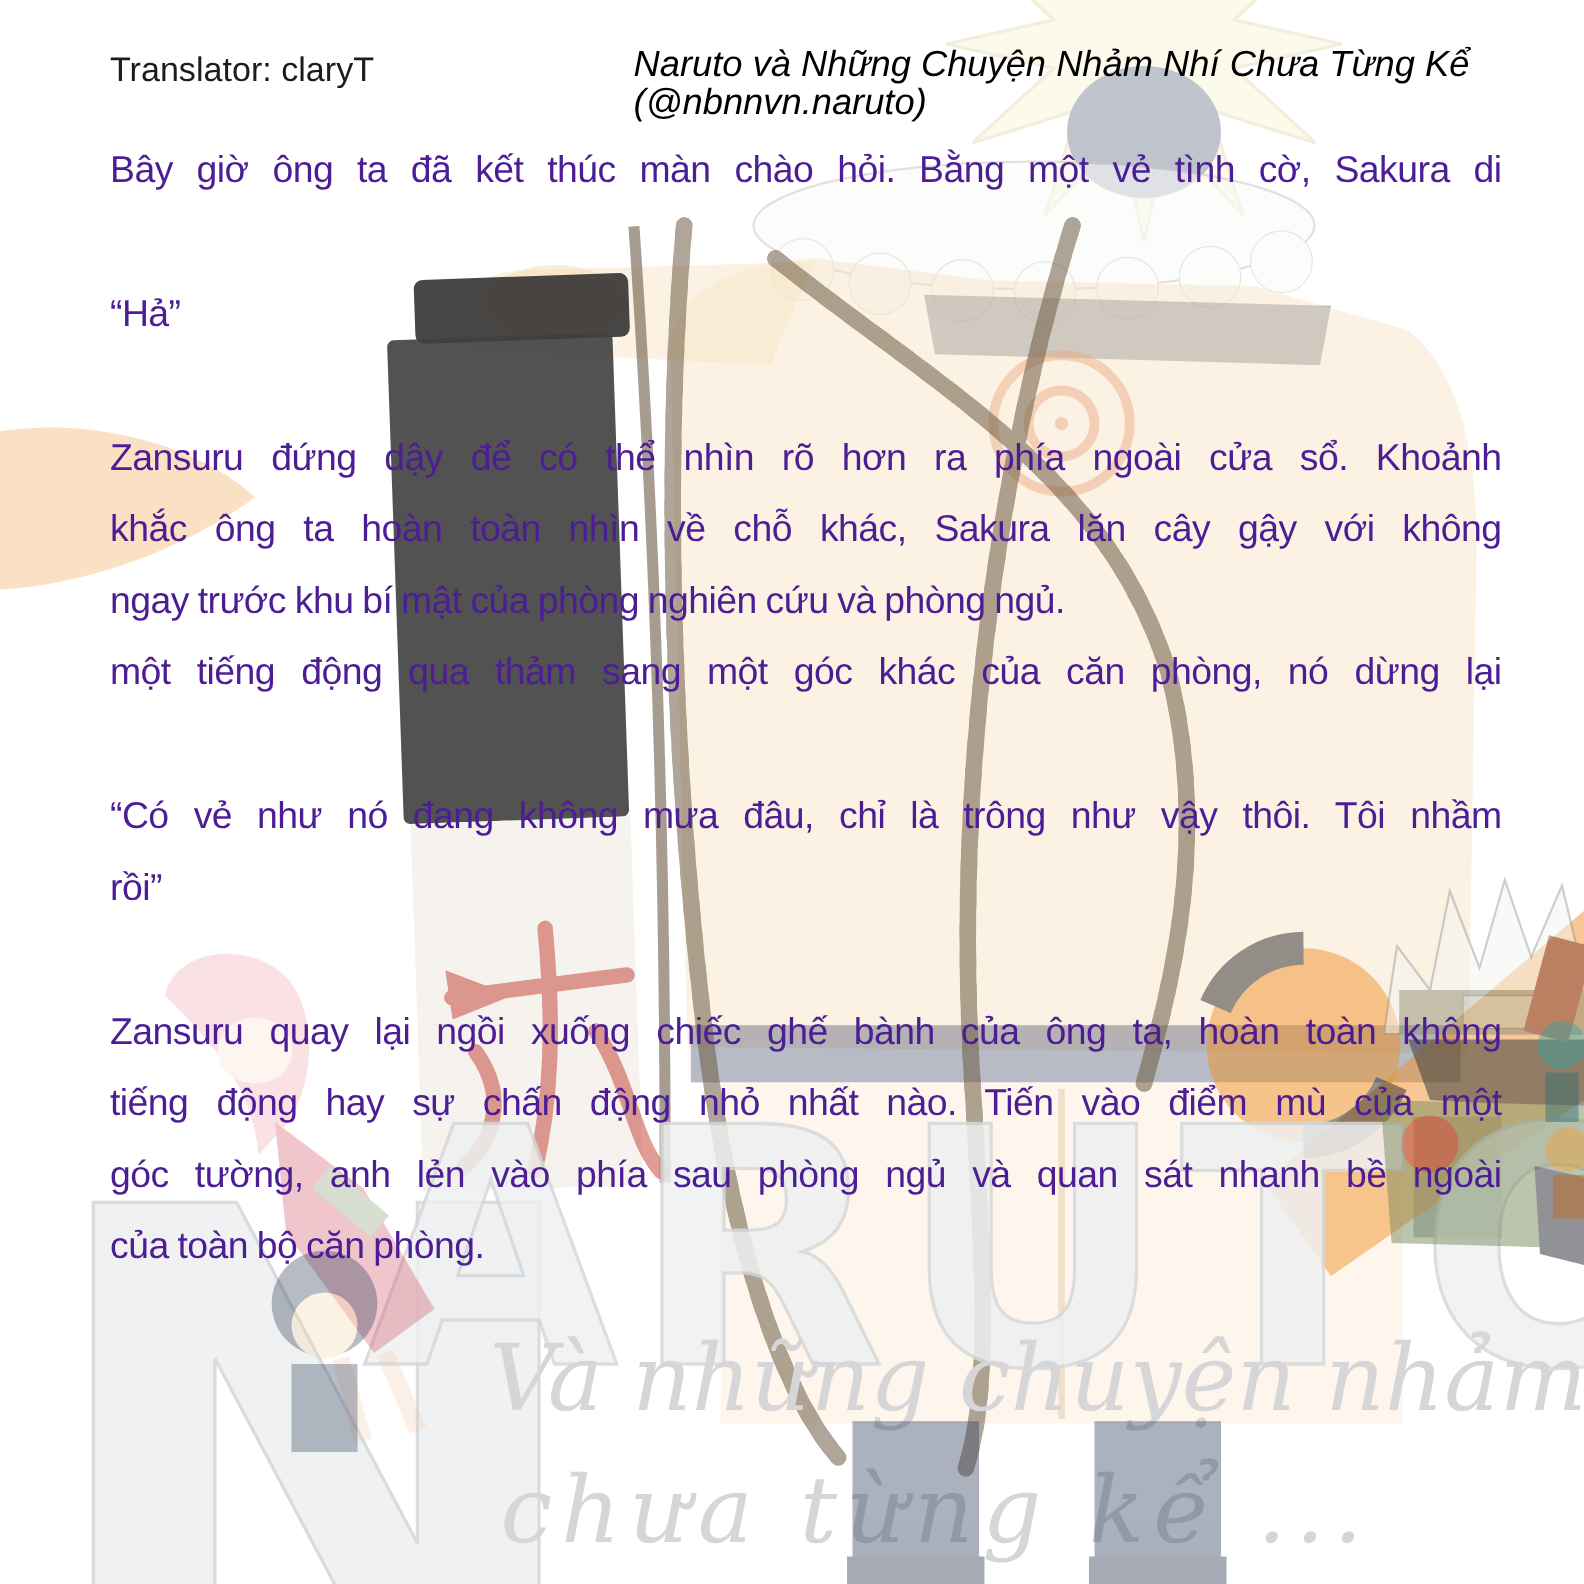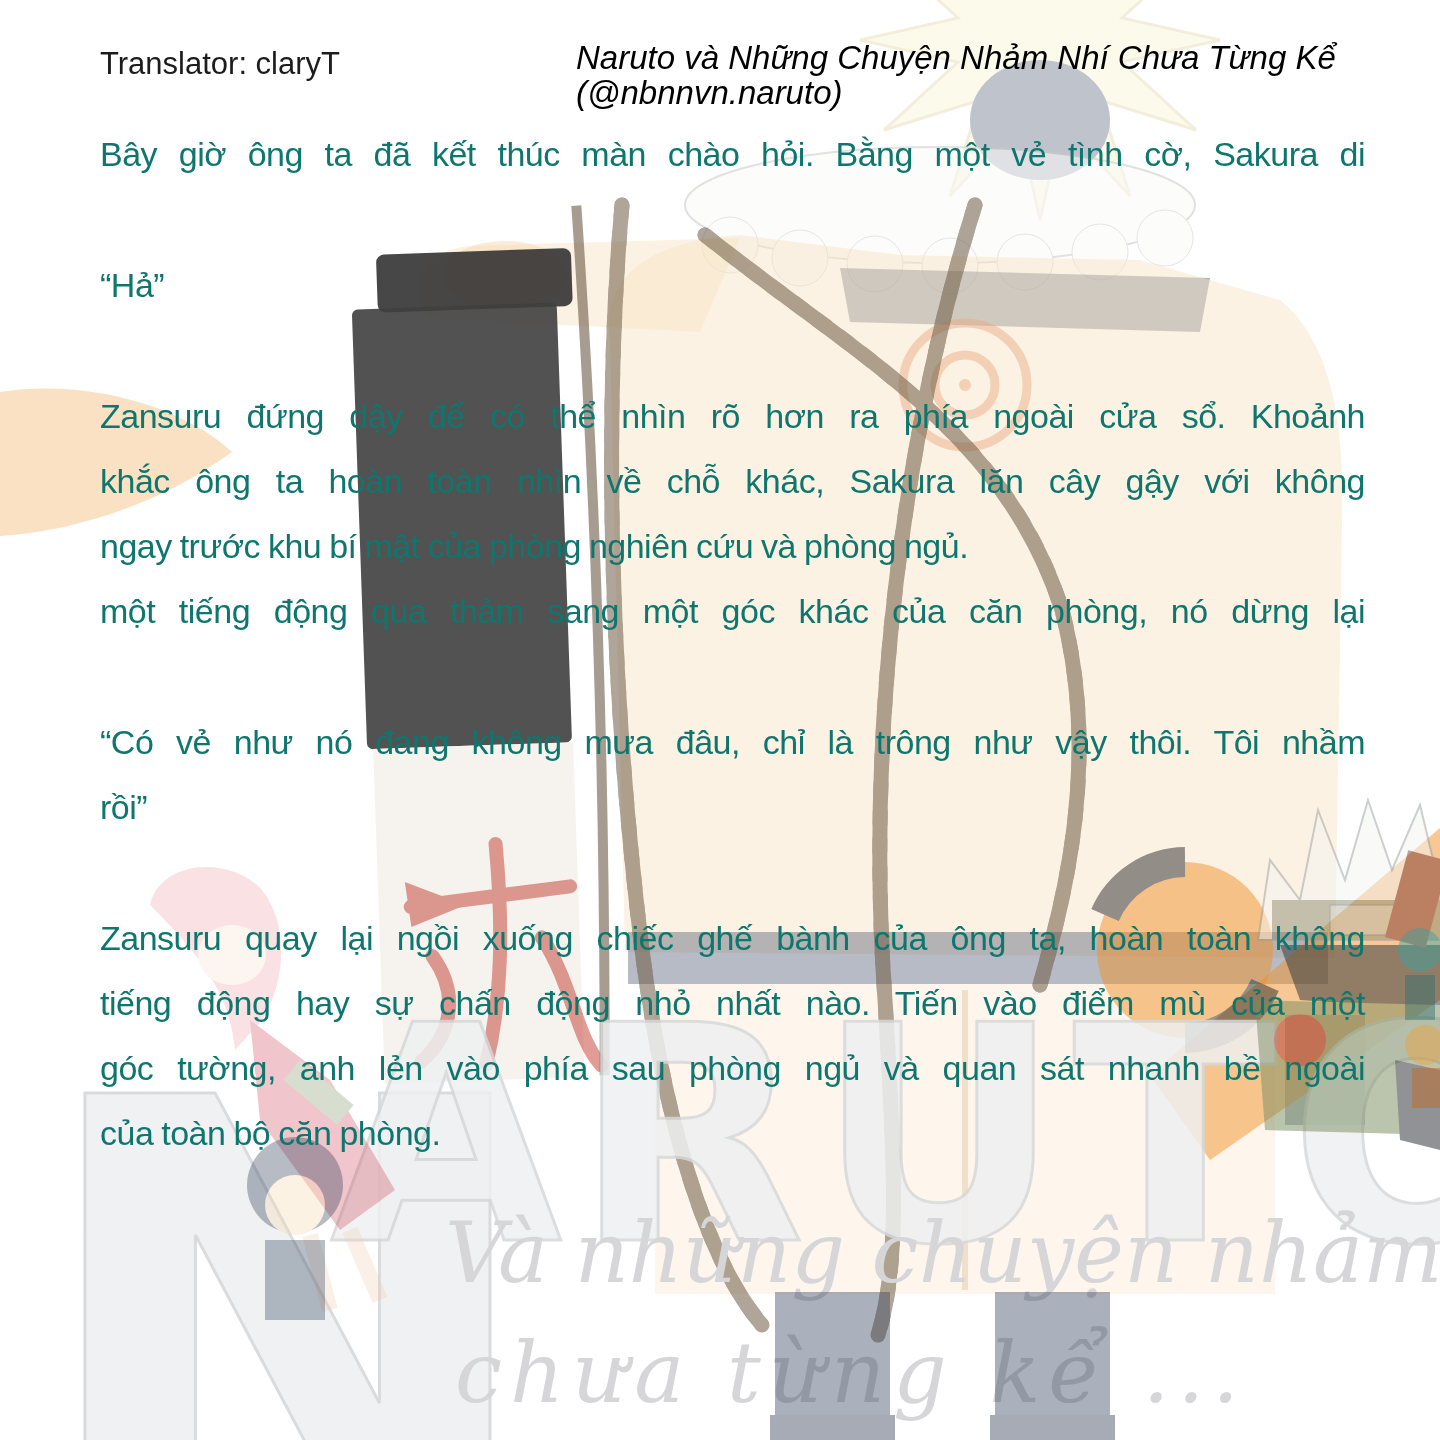--- a/index.html
+++ b/index.html
@@ -4,21 +4,21 @@
 <style>
   html,body{margin:0;padding:0;}
   .page{position:relative;width:1440px;height:1440px;background:#ffffff;overflow:hidden;
         font-family:"Liberation Sans",sans-serif;color:#111;}
   .bg{position:absolute;inset:0;z-index:0;}
   .content{position:absolute;inset:0;z-index:1;padding-left:48px;}
   .translator{position:absolute;left:100px;top:46px;font-size:31px;color:#1c1c1c;letter-spacing:0;}
   .title{position:absolute;left:545px;top:40px;font-size:33px;font-weight:400;font-style:italic;
          line-height:35px;color:#000;margin-left:31px;}
   .paras{position:absolute;left:100px;top:122px;width:1265px;}
-  .para{margin-bottom:66px;font-size:34px;letter-spacing:-0.5px;word-spacing:-1px;color:#0f766e;}
+  .para{margin-bottom:66px;font-size:34px;letter-spacing:-0.5px;word-spacing:-1px;color:#4c1d95;}
   .line{height:65px;line-height:65px;}
   .jl{text-align:justify;text-align-last:justify;}
   .wm-logo{font-family:"DejaVu Sans",sans-serif;font-weight:700;}
   .wm-script{font-family:"DejaVu Serif",serif;font-style:italic;}
 </style>
 </head>
 <body>
 
 <div class="page">
 

